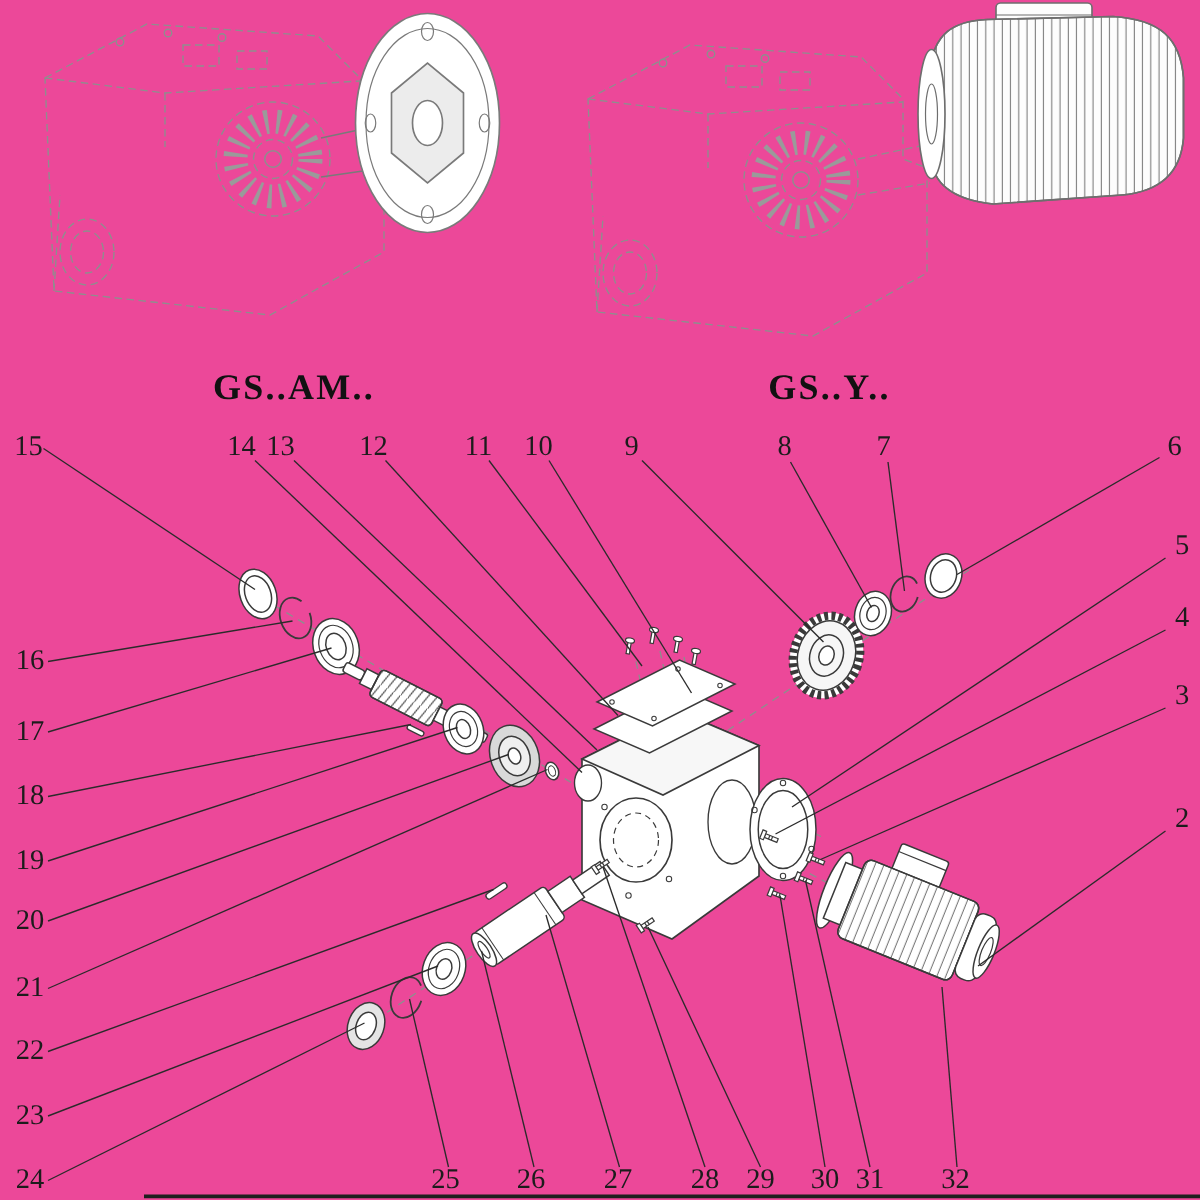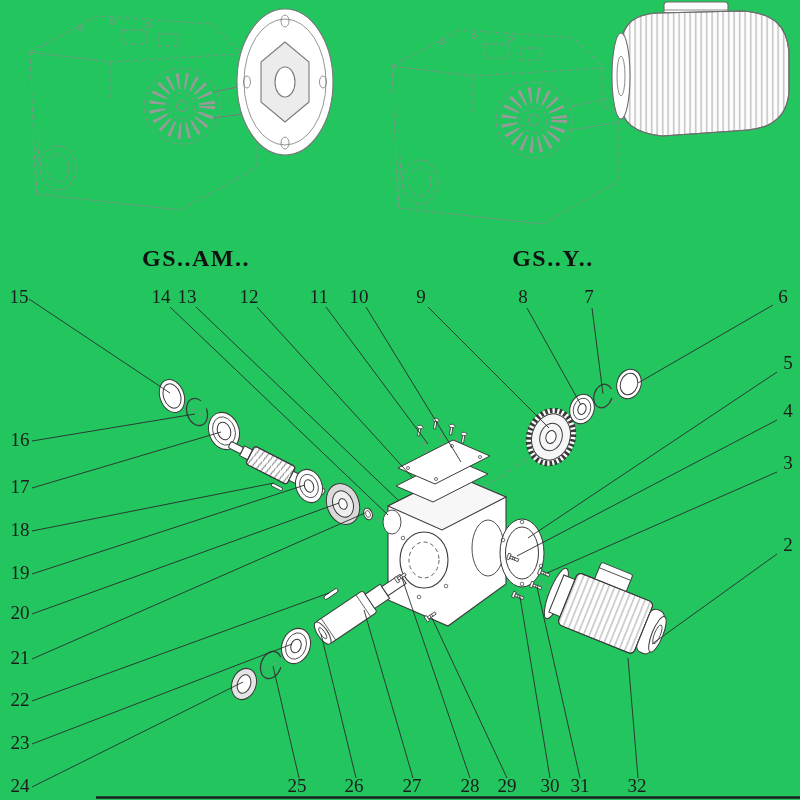--- a/index.html
+++ b/index.html
@@ -1,16 +1,16 @@
 <!DOCTYPE html>
 <html><head>
 <meta charset="utf-8">
 <style>
   html,body{margin:0;padding:0;background:#ffffff;}
-  #page{position:relative;width:800px;height:800px;background:#22c55e;overflow:hidden;
+  #page{position:relative;width:800px;height:800px;background:#ec4899;overflow:hidden;
         font-family:"Liberation Serif",serif;}
   #fig{position:absolute;left:0;top:0;}
   text.callout{font-family:"Liberation Serif",serif;font-size:19px;fill:#1c1c1c;}
   text.model{font-family:"Liberation Serif",serif;font-size:24px;font-weight:bold;fill:#111;letter-spacing:1.5px;}
 </style>
 </head>
 <body>
 
 <div id="page">
 <svg id="fig" width="800" height="800" viewBox="0 0 800 800">

